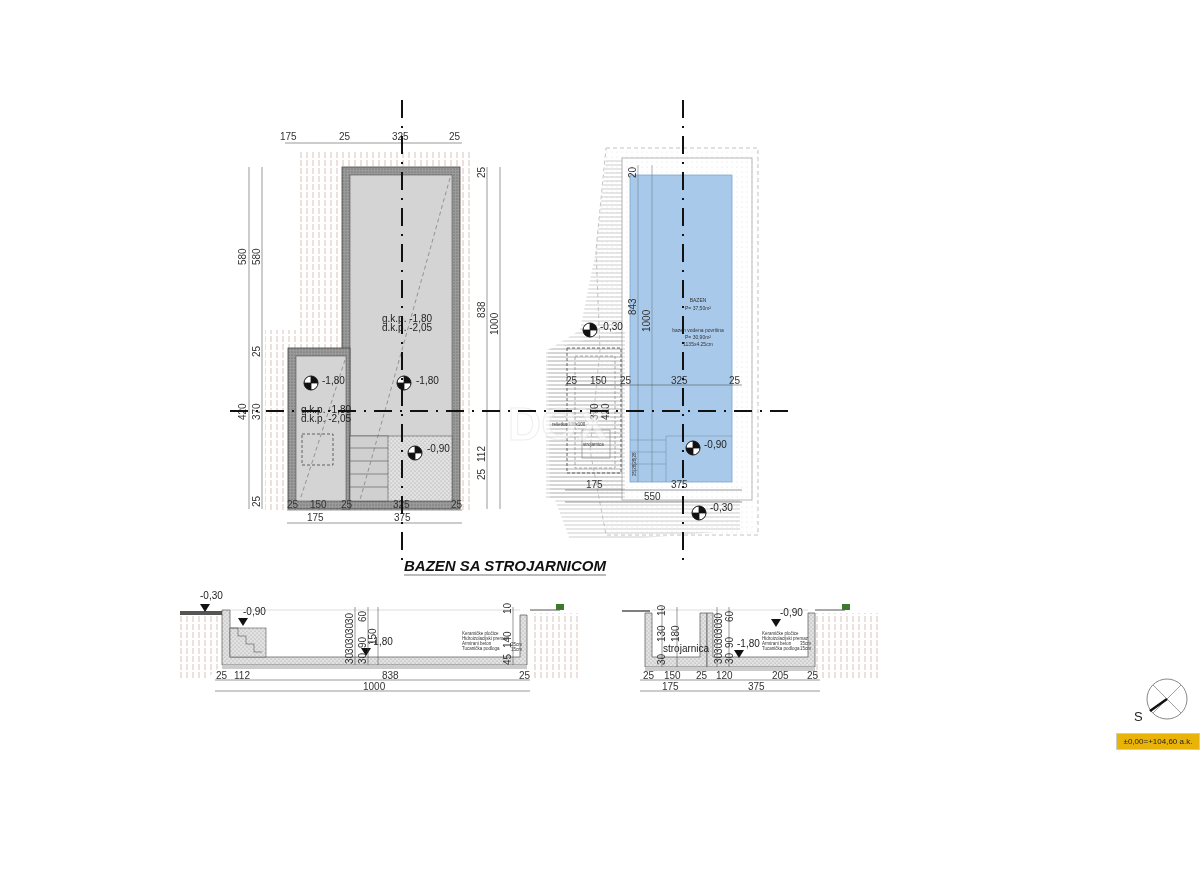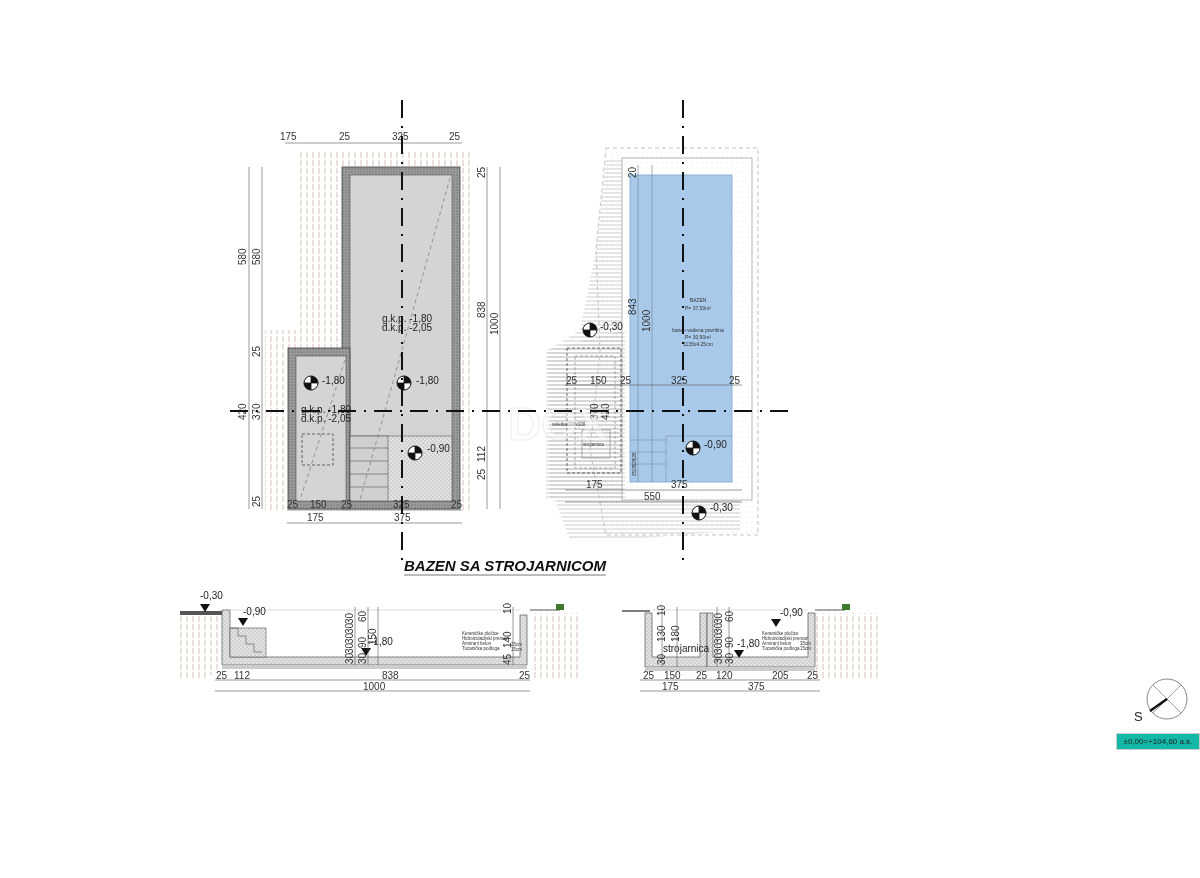--- a/index.html
+++ b/index.html
@@ -3,21 +3,21 @@
 <meta charset="utf-8">
 <style>
   html,body{margin:0;padding:0;background:#ffffff;}
   body{width:1200px;height:878px;position:relative;overflow:hidden;font-family:"Liberation Sans",sans-serif;color:#222;}
   #drawing{position:absolute;left:0;top:0;width:1200px;height:878px;}
   svg text{font-family:"Liberation Sans",sans-serif;}
   .dim{font-size:10px;fill:#333;}
   .lvl{font-size:10px;fill:#222;}
   .small{font-size:4.5px;fill:#333;}
   .title{font-size:15px;font-weight:bold;font-style:italic;fill:#111;}
-  #legend-box{position:absolute;left:1116px;top:733px;width:82px;height:15px;border:1px solid #ccc;background:#14b8a6;font-size:8px;line-height:15px;text-align:center;color:#222;}
+  #legend-box{position:absolute;left:1116px;top:733px;width:82px;height:15px;border:1px solid #ccc;background:#eab308;font-size:8px;line-height:15px;text-align:center;color:#222;}
   #north-label{position:absolute;left:1134px;top:709px;font-size:13px;color:#222;}
 </style>
 </head>
 <body>
 
 <svg id="drawing" width="1200" height="878" viewBox="0 0 1200 878" xmlns="http://www.w3.org/2000/svg">
   <defs>
     <pattern id="vhatch" width="6" height="8" patternUnits="userSpaceOnUse">
       <line x1="1" y1="0" x2="1" y2="6" stroke="#d9c2b8" stroke-width="1"></line>
     </pattern>

